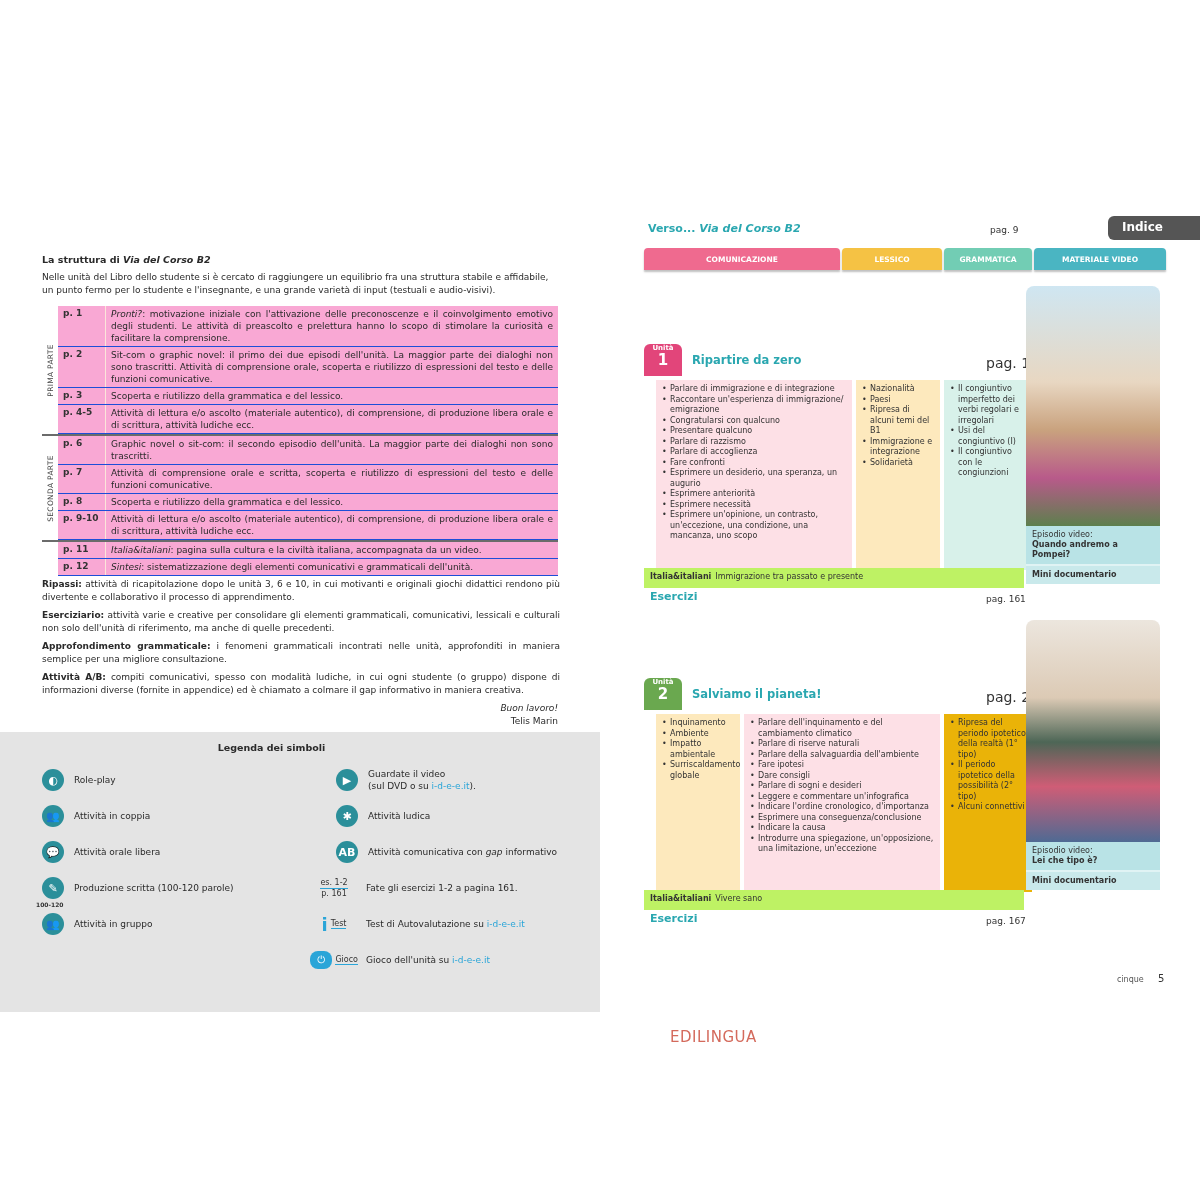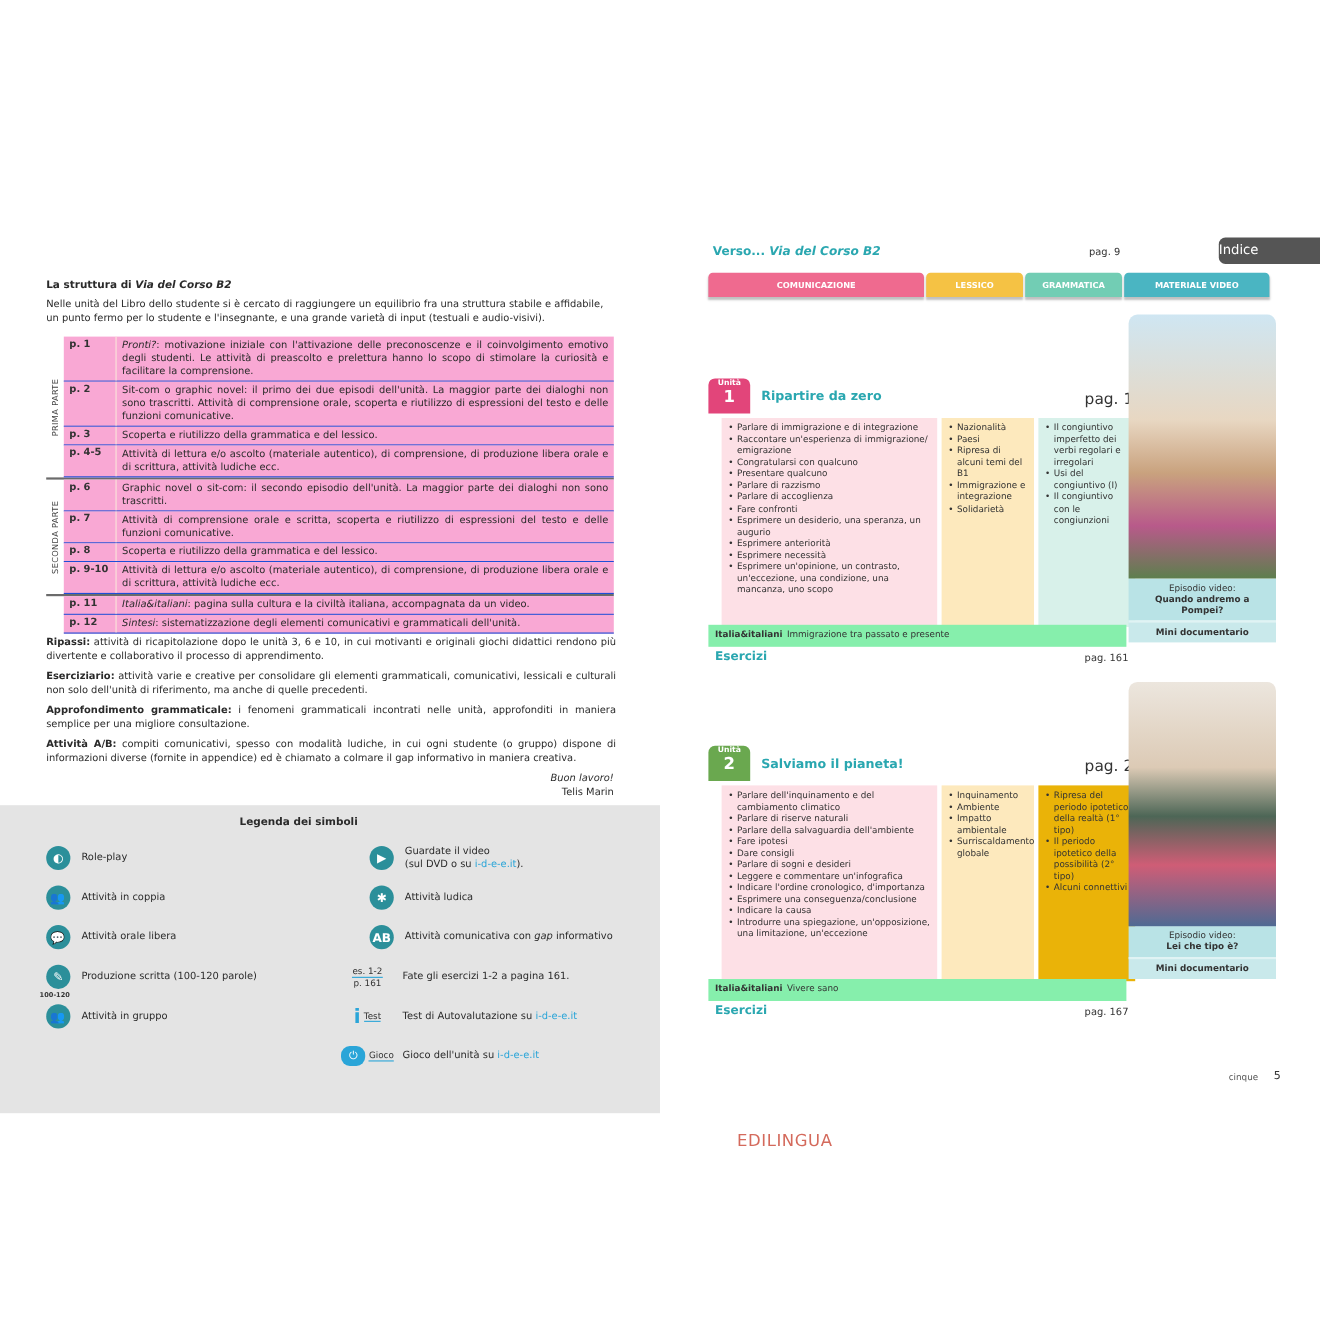--- a/index.html
+++ b/index.html
@@ -42,41 +42,41 @@
   .frac .top { border-bottom: 1.5px solid #2aa5d8; }
   .ico-i { color: #2aa5d8; font-size: 18px; font-weight: bold; }
   .ico-txt { font-size: 8px; color: #333; border-bottom: 1.5px solid #2aa5d8; margin-left: 3px; }
   .ico-pad { width: 28px; height: 18px; background: #2aa5d8; border-radius: 8px; color: #fff; display: flex; align-items: center; justify-content: center; font-size: 10px; }
 
   
   .right-page { position: absolute; left: 600px; top: 0; width: 600px; height: 1200px; }
   .verso { position: absolute; left: 48px; top: 222px; font-size: 11px; font-weight: bold; color: #2aa7b0; }
   .verso i { font-style: italic; }
   .verso-pag { position: absolute; left: 390px; top: 225px; font-size: 9px; color: #333; }
-  .indice { position: absolute; left: 508px; top: 216px; width: 92px; height: 24px; background: #555; color: #fff; font-size: 12px; font-weight: normal; padding: 4px 0 0 0; border-radius: 6px 0 0 6px; }
+  .indice { position: absolute; left: 508px; top: 216px; width: 92px; height: 24px; background: #555; color: #fff; font-size: 12px; font-weight: bold; padding: 4px 0 0 14px; border-radius: 6px 0 0 6px; }
   .col-headers { position: absolute; left: 44px; top: 248px; height: 22px; display: flex; }
   .col-head { height: 22px; color: #fff; font-size: 7.5px; font-weight: bold; display: flex; align-items: center; justify-content: center; border-radius: 4px 4px 0 0; margin-right: 2px; box-shadow: 0 2px 2px rgba(0,0,0,0.25); }
 
   .unit { position: absolute; left: 44px; width: 516px; }
   .unit-badge { position: absolute; left: 0; top: 0; width: 38px; height: 32px; border-radius: 6px 6px 0 0; color: #fff; text-align: center; }
   .unit-badge .u-lbl { font-size: 7px; font-weight: bold; display: block; margin-top: 0; }
   .unit-badge .u-num { font-size: 15px; font-weight: bold; display: block; line-height: 16px; }
   .unit-title { position: absolute; left: 48px; top: 9px; font-size: 11.5px; font-weight: bold; color: #2aa7b0; }
   .unit-pag { position: absolute; left: 342px; top: 11px; font-size: 14px; color: #333; }
   .unit-cols { position: absolute; left: 0; top: 36px; display: flex; margin-left: 12px; }
   .ucol { padding: 4px 6px; font-size: 8px; line-height: 10.5px; color: #333; margin-right: 4px; }
   .ucol ul { list-style: none; }
   .ucol li { padding-left: 8px; position: relative; }
   .ucol li::before { content: "•"; position: absolute; left: 0; }
-  .it-bar { position: absolute; left: 0; height: 20px; width: 380px; background: #86efac; font-size: 8px; padding: 4px 6px; color: #333; }
+  .it-bar { position: absolute; left: 0; height: 20px; width: 380px; background: #bef264; font-size: 8px; padding: 4px 6px; color: #333; }
   .it-bar b { font-weight: bold; margin-right: 4px; }
   .eserc { position: absolute; left: 6px; font-size: 11px; font-weight: bold; color: #2aa7b0; }
   .eserc-pag { position: absolute; left: 342px; font-size: 9px; color: #333; }
 
-  .video-panel { position: absolute; left: 426px; width: 134px; text-align: center; }
+  .video-panel { position: absolute; left: 426px; width: 134px; }
   .video-img { width: 134px; border-radius: 8px 8px 0 0; position: relative; overflow: hidden; }
   .video-caption { background: #b9e3e6; padding: 4px 6px; font-size: 8px; line-height: 10px; color: #333; }
   .video-caption b { font-weight: bold; display: block; }
   .mini-doc { background: #c9e9eb; height: 20px; padding: 4px 6px; font-size: 8px; font-weight: bold; color: #333; border-top: 2px solid #e0f3f4; }
 
   .footer-brand { position: absolute; left: 70px; top: 1028px; font-size: 15px; color: #d46a5c; letter-spacing: 0.5px; }
   .footer-word { position: absolute; left: 517px; top: 975px; font-size: 8px; color: #555; }
   .footer-num { position: absolute; left: 558px; top: 973px; font-size: 10px; color: #333; }
 </style>
 </head>
@@ -236,21 +236,21 @@
 
 <div class="right-page">
   <div class="verso">
     <span>Verso... </span><i>Via del Corso B2</i>
   </div>
   <div class="verso-pag">pag. 9</div>
   <div class="indice">Indice</div>
 
   <div class="col-headers" id="col-headers">
       <div class="col-head" style="width:196px;background:#ef6a8f;">COMUNICAZIONE</div>
-      <div class="col-head" style="width:88px;background:#f5c244;">LESSICO</div>
+      <div class="col-head" style="width:100px;background:#f5c244;">LESSICO</div>
       <div class="col-head" style="width:88px;background:#72cdb4;">GRAMMATICA</div>
       <div class="col-head" style="width:132px;background:#4ab5c2;">MATERIALE VIDEO</div>
     </div>
 
   <div id="units">
       <div class="unit" style="top:344px;height:270px;">
       <div class="unit-badge" style="background:#e2457a;">
         <span class="u-lbl">Unità</span>
           <span class="u-num">1</span>
       </div>
@@ -299,43 +299,43 @@
       <div class="mini-doc">Mini documentario</div>
     </div>
       <div class="unit" style="top:678px;height:270px;">
       <div class="unit-badge" style="background:#6aa84f;">
         <span class="u-lbl">Unità</span>
           <span class="u-num">2</span>
       </div>
       <div class="unit-title">Salviamo il pianeta!</div>
       <div class="unit-pag">pag. 23</div>
       <div class="unit-cols">
+        <div class="ucol" style="width:84px;height:178px;background:#fde9bd;">
+            <ul>
+              <li>Inquinamento</li>
+              <li>Ambiente</li>
+              <li>Impatto ambientale</li>
+              <li>Surriscaldamento globale</li>
+            </ul>
+          </div>
         <div class="ucol" style="width:196px;height:178px;background:#fde0e6;">
             <ul>
               <li>Parlare dell'inquinamento e del cambiamento climatico</li>
               <li>Parlare di riserve naturali</li>
               <li>Parlare della salvaguardia dell'ambiente</li>
               <li>Fare ipotesi</li>
               <li>Dare consigli</li>
               <li>Parlare di sogni e desideri</li>
               <li>Leggere e commentare un'infografica</li>
               <li>Indicare l'ordine cronologico, d'importanza</li>
               <li>Esprimere una conseguenza/conclusione</li>
               <li>Indicare la causa</li>
               <li>Introdurre una spiegazione, un'opposizione, una limitazione, un'eccezione</li>
             </ul>
           </div>
-        <div class="ucol" style="width:84px;height:178px;background:#fde9bd;">
-            <ul>
-              <li>Inquinamento</li>
-              <li>Ambiente</li>
-              <li>Impatto ambientale</li>
-              <li>Surriscaldamento globale</li>
-            </ul>
-          </div>
         <div class="ucol" style="width:88px;height:178px;background:#eab308;">
             <ul>
               <li>Ripresa del periodo ipotetico della realtà (1° tipo)</li>
               <li>Il periodo ipotetico della possibilità (2° tipo)</li>
               <li>Alcuni connettivi</li>
             </ul>
           </div>
       </div>
       <div class="it-bar" style="top:212px;"><b>Italia&amp;italiani</b><span>Vivere sano</span></div>
       <div class="eserc" style="top:234px;">Esercizi</div>

